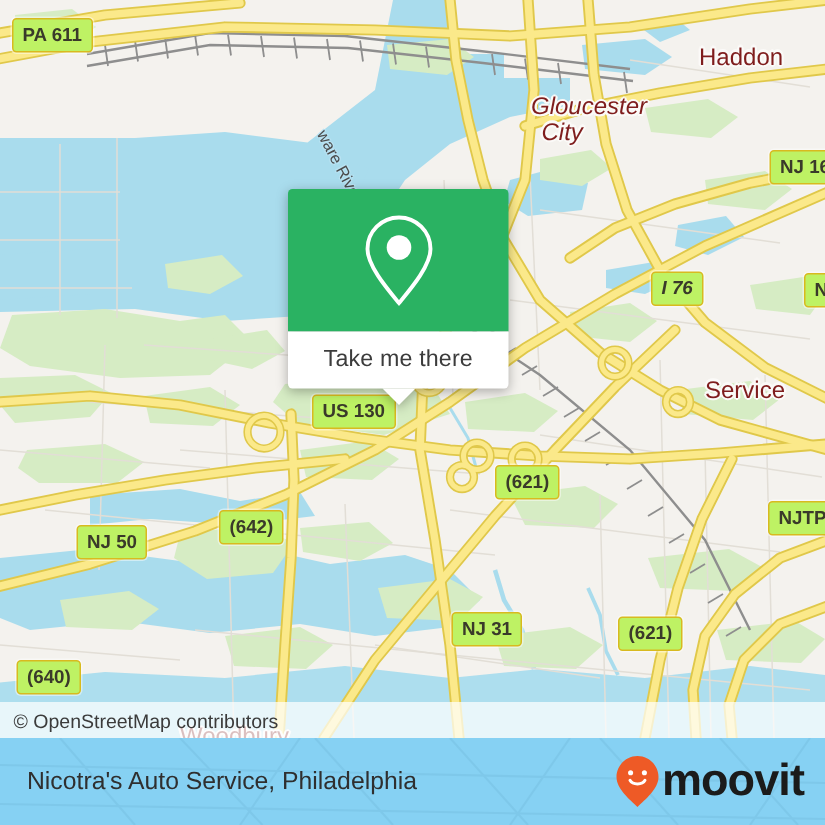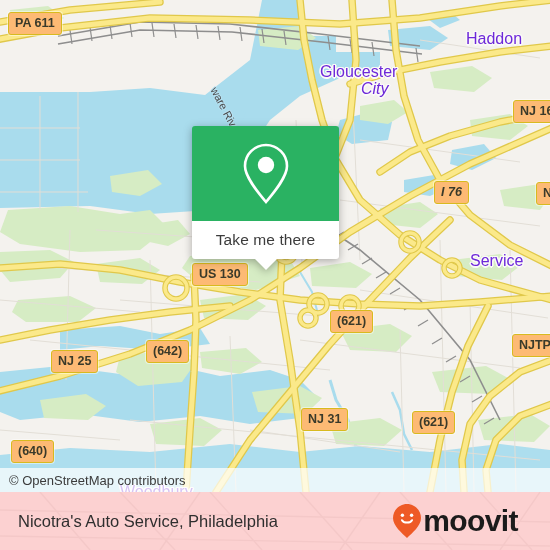--- a/index.html
+++ b/index.html
@@ -14,39 +14,39 @@
   #map{
     position:absolute;left:0;top:0;width:550px;height:492px;overflow:hidden;
     background:#f5f3ef;
   }
   .layer{position:absolute;left:0;top:0;width:550px;height:492px;}
   svg.layer{display:block;}
 
   
   .mlabel{
     position:absolute;
-    color:#6d28d9;
+    color:#7f1d1d;
     font-size:15px;
     white-space:nowrap;
     text-shadow:
       -1.5px 0 #fbfaf8, 1.5px 0 #fbfaf8, 0 -1.5px #fbfaf8, 0 1.5px #fbfaf8,
       -1px -1px #fbfaf8, 1px -1px #fbfaf8, -1px 1px #fbfaf8, 1px 1px #fbfaf8;
     pointer-events:none;
   }
   .mlabel.big{font-size:16px;}
   .river-label{
     position:absolute;color:#4b4b4b;font-size:11px;white-space:nowrap;
     transform:rotate(62deg);transform-origin:0 0;
     text-shadow:-1px 0 #b9e2f2,1px 0 #b9e2f2,0 -1px #b9e2f2,0 1px #b9e2f2;
   }
 
   
   .shield{
     position:absolute;
-    background:#fdba74;
+    background:#bef264;
     border:1.5px solid #d8ba1f;
     border-radius:3px;
     color:#3a3a2a;
     font-size:12.5px;
     font-weight:bold;
     line-height:1;
     padding:3.5px 6px 4.5px 6px;
     white-space:nowrap;
     box-shadow:0 0 0 1px rgba(255,255,255,.45);
   }
@@ -88,34 +88,34 @@
     display:flex;align-items:center;
     z-index:30;
   }
   #attrib .txt{
     color:#3b3b3b;font-size:13px;padding-left:9px;
   }
 
   
   #bottombar{
     position:absolute;left:0;top:492px;width:550px;height:58px;
-    background:#fca5a5;
+    background:#0ea5e9;
     display:flex;align-items:center;justify-content:space-between;
     overflow:hidden;
   }
   #bottombar .bb-bg{
     position:absolute;left:0;top:0;width:550px;height:58px;opacity:.5;
   }
   #bottombar .place{
     position:relative;z-index:2;
     color:#2f2f2f;font-size:16.5px;padding-left:18px;white-space:nowrap;
   }
   #bottombar .brand{
     position:relative;z-index:2;
-    display:flex;align-items:center;padding-right:32px;
+    display:flex;align-items:center;padding-right:14px;
   }
   #bottombar .brand .wordmark{
     color:#1b1b1b;font-size:30px;font-weight:bold;letter-spacing:-.6px;
     margin-left:1px;line-height:1;
   }
 </style>
 </head>
 <body>
 
 <div id="root">
@@ -296,38 +296,38 @@
         <circle cx="308" cy="318" r="8"></circle>
           <circle cx="350" cy="306" r="9"></circle>
         <circle cx="286" cy="252" r="10"></circle>
           <circle cx="410" cy="242" r="9"></circle>
         <circle cx="452" cy="268" r="8"></circle>
       </g>
     </svg>
 
     <div class="layer" id="labels-host">
         <div class="mlabel big" style="left: 466px; top: 30px;">Haddon</div>
-        <div class="mlabel big" style="left: 320px; top: 63px;">Gloucester</div>
+        <div class="mlabel big" style="left: 354px; top: 63px; font-style: italic;">Gloucester</div>
         <div class="mlabel big" style="left: 361px; top: 80px; font-style: italic;">City</div>
         <div class="mlabel big" style="left: 470px; top: 252px;">Service</div>
         <div class="mlabel big" style="left: 120px; top: 483px;">Woodbury</div>
       </div>
 
     <div class="river-label" style="left:219px;top:85px;">ware River</div>
 
     <div class="layer" id="shields-host">
         <div class="shield" style="left: 8px; top: 12px;">PA 611</div>
         <div class="shield" style="left: 513px; top: 100px;">NJ 168</div>
         <div class="shield" style="left: 434px; top: 181px; font-style: italic;">I 76</div>
         <div class="shield" style="left: 536px; top: 182px;">N</div>
-        <div class="shield" style="left: 192px; top: 263px;">US 130</div>
+        <div class="shield" style="left: 208px; top: 263px;">US 130</div>
         <div class="shield" style="left: 330px; top: 310px;">(621)</div>
         <div class="shield" style="left: 146px; top: 340px;">(642)</div>
         <div class="shield" style="left: 512px; top: 334px;">NJTP</div>
-        <div class="shield" style="left: 51px; top: 350px;">NJ 25</div>
+        <div class="shield" style="left: 51px; top: 350px;">NJ 50</div>
         <div class="shield" style="left: 301px; top: 408px;">NJ 31</div>
         <div class="shield" style="left: 412px; top: 411px;">(621)</div>
         <div class="shield" style="left: 11px; top: 440px;">(640)</div>
       </div>
 
     <div id="popup">
       <div class="card-top">
         <svg width="54" height="66" viewBox="0 0 54 66">
           <path d="M27 4 C15.4 4 6 13.4 6 25 C6 36.5 20 52.5 27 61 C34 52.5 48 36.5 48 25 C48 13.4 38.6 4 27 4 Z" fill="none" stroke="#ffffff" stroke-width="2.6"></path>
           <circle cx="27" cy="24" r="8.2" fill="#ffffff"></circle>

